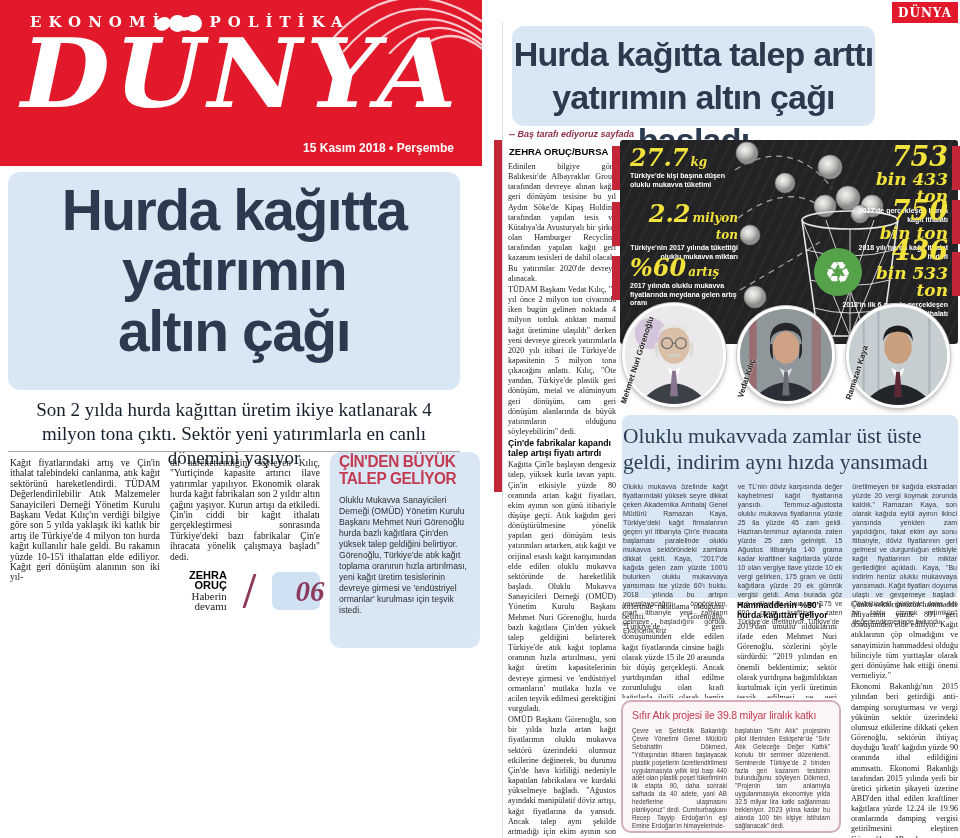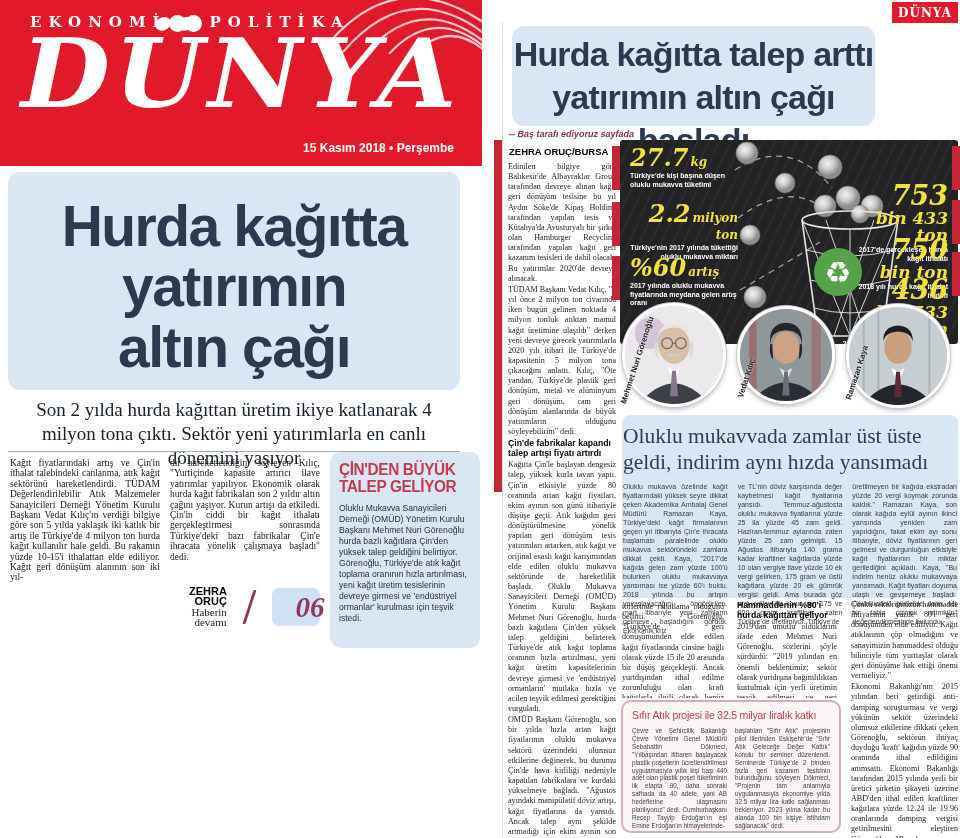--- a/index.html
+++ b/index.html
@@ -14,43 +14,43 @@
     color:#fff; font-family:"DejaVu Serif",serif; font-weight:700; font-size:15px; letter-spacing:7px; }
   .mast-dots { display:flex; margin:0 8px 0 2px; transform:translateY(1px); }
   .mast-dots i { width:17px; height:17px; border-radius:50%; background:#fff; display:block; }
   .mast-dots i + i { margin-left:-1px; }
   .mast-logo { position:absolute; left:0; top:26px; width:482px; text-align:center;
     color:#fff; font-family:"DejaVu Serif",serif; font-weight:700; font-style:italic;
     font-size:95px; line-height:1.02; letter-spacing:4px; transform:scaleX(1.08); }
   .mast-date { position:absolute; right:28px; top:141px; color:#fff; font-size:12px; font-weight:700; }
 
   .hl-box { background:#d9e7f5; border-radius:12px; }
-  .front-hl { left:8px; top:172px; width:452px; height:218px; padding-top:24px;
+  .front-hl { left:8px; top:172px; width:452px; height:218px; padding-top:8px;
     text-align:center; white-space:pre-line; color:#2c3a50; font-weight:700;
     font-size:57px; line-height:1.06; letter-spacing:-1.5px; }
   .front-sub { left:10px; top:398px; width:448px; text-align:center;
     font-family:"Liberation Serif",serif; font-size:19px; line-height:1.25; color:#16202c; }
   .front-rule { left:8px; top:451px; width:452px; height:1px; background:#a9a9a9; }
 
   .news-col { font-family:"Liberation Serif",serif; font-size:9.5px; line-height:10.4px;
     text-align:justify; color:#161616; }
   .front-col1 { left:10px; top:458px; width:150px; height:204px; overflow:hidden; }
   .front-col2 { left:170px; top:458px; width:150px; }
 
-  .byline-row { margin-top:24px; display:flex; justify-content:flex-end; align-items:center; gap:21px; }
+  .byline-row { margin-top:8px; display:flex; justify-content:flex-end; align-items:center; gap:21px; }
   .byl-text { text-align:right; }
   .byl-name { font-family:"Liberation Sans",sans-serif; font-weight:700; font-size:11px; color:#000; }
   .byl-more { font-family:"Liberation Serif",serif; font-size:11px; color:#222; }
   .slash { width:4px; height:34px; background:#8c3a5c; transform:skewX(-18deg); border-radius:1px; }
   .pagenum-box { width:48px; height:38px; background:#cfe1f2; border-radius:7px;
     display:flex; align-items:center; justify-content:center;
     color:#8c3a5c; font-size:29px; font-weight:700; font-style:italic;padding-left:28px; }
 
   .china-box { left:330px; top:452px; width:150px; height:196px; background:#d9e7f5;
-    border-radius:10px; padding:10px 9px; }
+    border-radius:10px; padding:2px 9px; }
   .china-title { color:#c23b50; font-weight:700; font-size:16px; line-height:1.05;
     letter-spacing:-0.4px; white-space:pre-line; transform:scaleX(.96); transform-origin:left; }
   .china-body { margin-top:7px; font-size:8.6px; line-height:11px; color:#2e2e2e; }
 
   
   .page-edge { left:502px; top:22px; width:1px; height:816px; background:#ddd; }
   .red-bar { left:494px; top:140px; width:8px; height:352px; background:#c32737; }
   .page-label { left:892px; top:2px; width:66px; height:21px; background:#e2192b;
     color:#fff; font-family:"DejaVu Serif",serif; font-weight:700; font-size:12px;
     letter-spacing:1px; display:flex; align-items:center; justify-content:center; }
@@ -71,21 +71,21 @@
   .icol3 { left:737px; top:600px; width:100px; height:98px; }
   .icol4 { left:851px; top:600px; width:107px; height:238px; }
 
   
   .chalkboard { left:620px; top:140px; width:338px; height:204px; background:#232326;
     border-radius:3px;
     background-image:repeating-linear-gradient(115deg, rgba(255,255,255,.035) 0 2px, transparent 2px 10px); }
   .red-tab { width:8px; height:44px; background:#c32737; }
   .stat { position:absolute; }
   .stat-val { color:#f2e33c; font-family:"DejaVu Serif",serif; font-weight:700; font-style:italic; line-height:1; }
-  .stat-val .big { font-size:24px;margin-top:39px; }
+  .stat-val .big { font-size:24px; }
   .stat-val .unit { font-size:12px; margin-left:2px; }
   .stat-cap { margin-top:2px; color:#fff; font-size:7px; line-height:8.6px; font-weight:700; }
   .stat-r { text-align:right; }
   .stat-r .big { font-size:27px; display:block; }
   .stat-r .unit { font-size:17px; display:block; margin-top:1px; }
 
   .photo { border-radius:50%; border:3px solid #fff; overflow:hidden;
     box-shadow:0 0 0 1px #c9c9c9, 0 2px 5px rgba(0,0,0,.3); background:#ddd; }
   .photo svg { display:block; width:100%; height:100%; }
   .photo-label { position:absolute; font-size:8px; font-weight:700; color:#222;
@@ -318,20 +318,20 @@
     <p class="subhead" style="margin-top:0;">Hammaddenin %80'i hurda kağıttan geliyor</p>
     <p>2019'dan umutlu olduklarını ifade eden Mehmet Nuri Görenoğlu, sözlerini şöyle sürdürdü: "2019 yılından en önemli beklentimiz; sektör olarak yurtdışına bağımlılıktan kurtulmak için yerli üretimin teşvik edilmesi ve geri dönüşümün özendirilmesi.</p>
   </div>
 
   <div class="abs inner-col icol4">
     <p>Çünkü sektörümüzün hammadde ihtiyacının yüzde 80'i geri dönüşümden elde ediliyor. Kağıt atıklarının çöp olmadığını ve sanayimizin hammaddesi olduğu bilinciyle tüm yurttaşlar olarak geri dönüşüme hak ettiği önemi vermeliyiz."</p>
     <p>Ekonomi Bakanlığı'nın 2015 yılından beri getirdiği anti-damping soruşturması ve vergi yükünün sektör üzerindeki olumsuz etkilerine dikkati çeken Görenoğlu, sektörün ihtiyaç duyduğu 'kraft' kağıdın yüzde 90 oranında ithal edildiğini anımsattı. Ekonomi Bakanlığı tarafından 2015 yılında yerli bir üretici şirketin şikayeti üzerine ABD'den ithal edilen kraftliner kağıtlara yüzde 12.24 ile 19.96 oranlarında damping vergisi getirilmesini eleştiren Görenoğlu, "Bu kamu yargı aşamasında ve dernek olarak bu süreci takip ediyoruz" dedi.</p>
   </div>
 
   <div class="abs zw-box">
-    <div class="zw-title">Sıfır Atık projesi ile 32.5 milyar liralık katkı</div>
+    <div class="zw-title">Sıfır Atık projesi ile 39.8 milyar liralık katkı</div>
     <div class="zw-cols">
       <div class="zw-col">Çevre ve Şehircilik Bakanlığı Çevre Yönetimi Genel Müdürü Sebahattin Dökmeci, "Yılbaşından itibaren başlayacak plastik poşetlerin ücretlendirilmesi uygulamasıyla yıllık kişi başı 440 adet olan plastik poşet tüketiminin ilk etapta 90, daha sonraki safhada da 40 adete, yani AB hedeflerine ulaşmasını planlıyoruz" dedi. Cumhurbaşkanı Recep Tayyip Erdoğan'ın eşi Emine Erdoğan'ın himayelerinde-</div>
       <div class="zw-col">başlatılan "Sıfır Atık" projesinin pilot illerinden Eskişehir'de "Sıfır Atık Geleceğe Değer Kattık" konulu bir seminer düzenlendi. Seminerde Türkiye'de 2 binden fazla geri kazanım tesisinin bulunduğunu söyleyen Dökmeci, "Projenin tam anlamıyla uygulanmasıyla ekonomiye yılda 32.5 milyar lira katkı sağlanması bekleniyor. 2023 yılına kadar bu alanda 100 bin kişiye istihdam sağlanacak" dedi.</div>
     </div>
   </div>
 
 </div>
 
 </body></html>

